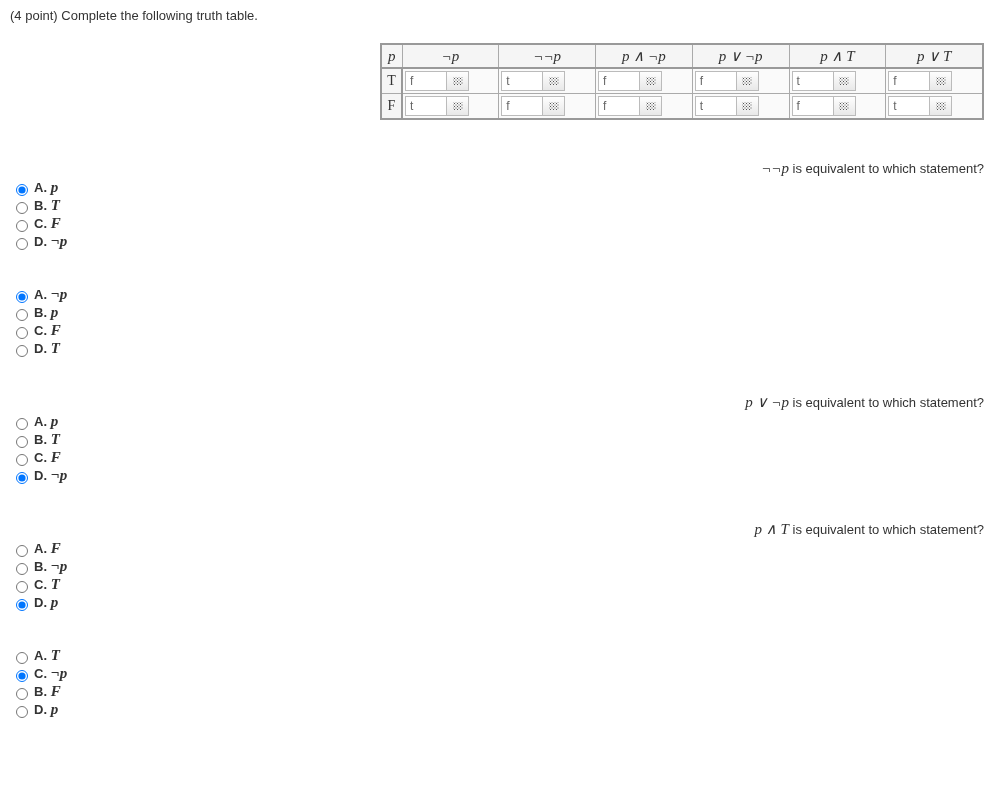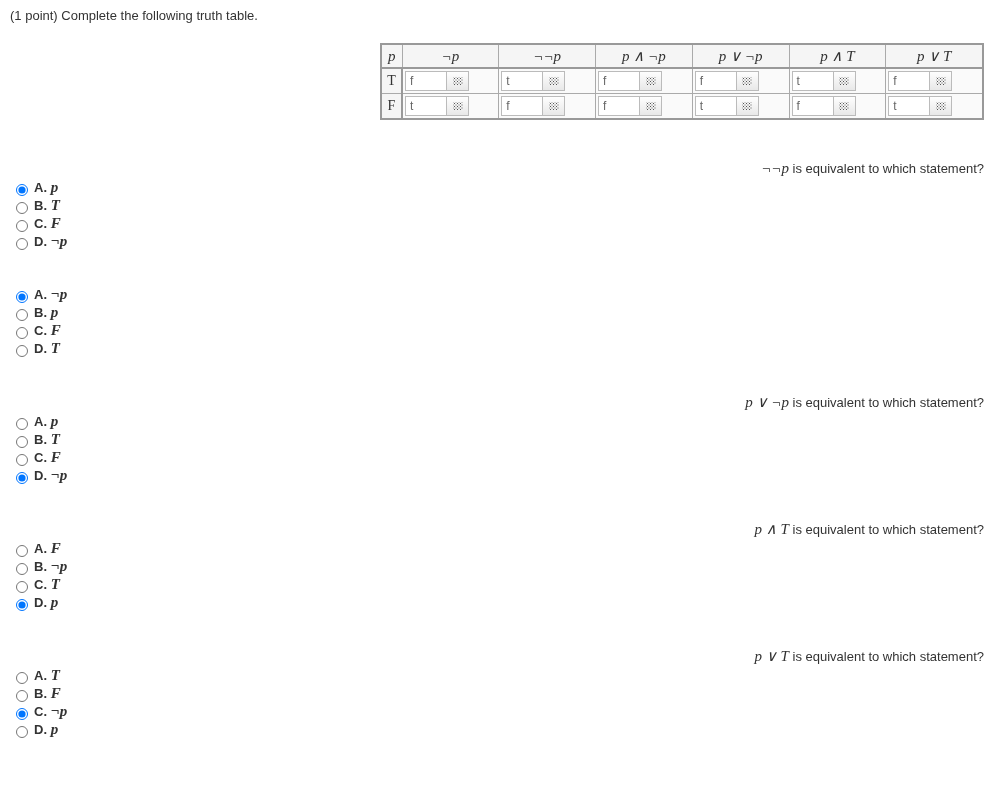--- a/index.html
+++ b/index.html
@@ -120,21 +120,21 @@
   .math {
     font-family: "Times New Roman", serif;
     font-style: italic;
     font-weight: bold;
     font-size: 15px;
   }
 </style>
 </head>
 <body>
 
-<div class="prompt">(1 point) Complete the following truth table.</div>
+<div class="prompt">(4 point) Complete the following truth table.</div>
 
 <div class="table-wrap">
   <table class="truth">
     <thead>
       <tr>
         <th><span class="expr">p</span></th>
         <th class="sep" style="width:90px"><span class="expr">¬p</span></th>
         <th class="sep" style="width:90px"><span class="expr">¬¬p</span></th>
         <th class="sep" style="width:90px"><span class="expr">p ∧ ¬p</span></th>
         <th class="sep" style="width:90px"><span class="expr">p ∨ ¬p</span></th>
@@ -319,31 +319,30 @@
       <div class="opt">
         <input type="radio" name="q3" style="">
         <span class="opt-label"><b>C. </b><span class="math">T</span></span>
       </div>
       <div class="opt">
         <input type="radio" name="q3" checked="" style="">
         <span class="opt-label"><b>D. </b><span class="math">p</span></span>
       </div>
     </div>
     <div class="qblock">
-      <div class="qtext"><span class="expr">p ∨ T</span><span> is equivalent to which statement?</span></div>
       <div class="opt">
         <input type="radio" name="q4" style="">
         <span class="opt-label"><b>A. </b><span class="math">T</span></span>
       </div>
       <div class="opt">
+        <input type="radio" name="q4" checked="" style="">
+        <span class="opt-label"><b>C. </b><span class="math">¬p</span></span>
+      </div>
+      <div class="opt">
         <input type="radio" name="q4" style="">
         <span class="opt-label"><b>B. </b><span class="math">F</span></span>
-      </div>
-      <div class="opt">
-        <input type="radio" name="q4" checked="" style="">
-        <span class="opt-label"><b>C. </b><span class="math">¬p</span></span>
       </div>
       <div class="opt">
         <input type="radio" name="q4" style="">
         <span class="opt-label"><b>D. </b><span class="math">p</span></span>
       </div>
     </div>
   </div>
 
 </body></html>

